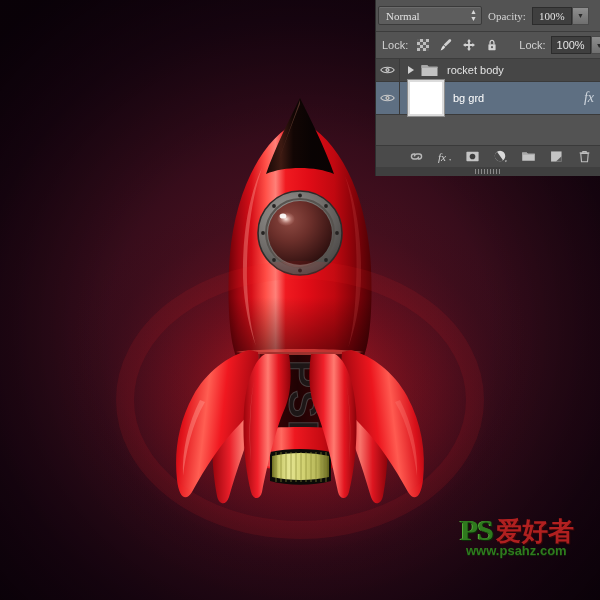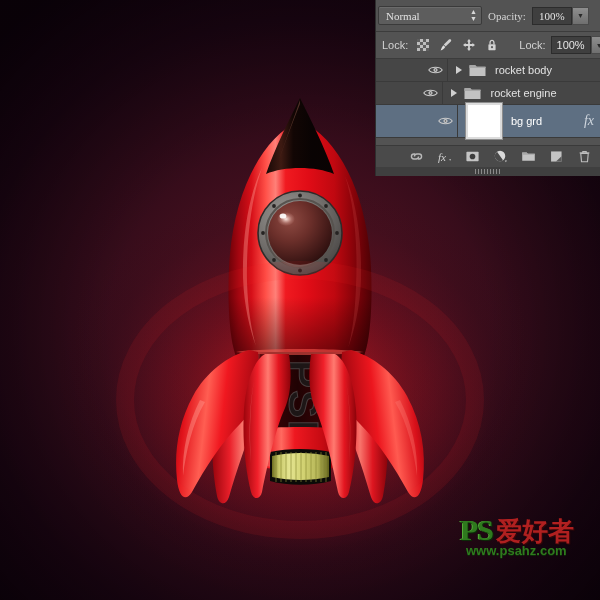--- a/index.html
+++ b/index.html
@@ -104,21 +104,21 @@
     padding: 0 4px 0 6px; gap: 0px;
     border-bottom: 1px solid #3c3c3c;
   }
   #lock-icons { display: flex; align-items: center; gap: 9px; margin-left: 8px; }
   .lockicon { width: 14px; height: 14px; display: block; }
 
   
   #layers-list { background: #464646; }
   .layer-row {
     height: 23px; display: flex; align-items: center;
-    border-bottom: 1px solid #3a3a3a; position: relative; justify-content: center;
+    border-bottom: 1px solid #3a3a3a; position: relative;
   }
   .layer-row.tall { height: 33px; }
   .layer-row.selected { background: #5e6f82; }
   .eye-cell {
     width: 24px; height: 100%; display: flex; align-items: center;
     justify-content: center; border-right: 1px solid #3a3a3a;
   }
   .eye { width: 15px; height: 10px; display: block; }
   .tri {
     width: 0; height: 0; margin-left: 8px;
@@ -476,35 +476,20 @@
           </svg>
         </span>
         <span class="tri"></span>
         <svg class="folder-ico" viewBox="0 0 17 14">
           <path d="M0.5 2.3 H6.3 L7.6 3.8 H16.5 V13 H0.5 Z" fill="#c2c2c2"></path>
           <path d="M0.5 2.3 H6.3 L7.6 3.8 H16.5 V5.1 H0.5 Z" fill="#a8a8a8"></path>
         </svg>
         <span class="layer-name">rocket body</span>
       </div>
 
-      <div class="layer-row">
-        <span class="eye-cell">
-          <svg class="eye" viewBox="0 0 15 10">
-            <path d="M0.8 5 C3 1.4 12 1.4 14.2 5 C12 8.6 3 8.6 0.8 5 Z" fill="none" stroke="#c9c9c9" stroke-width="1.1"></path>
-            <circle cx="7.5" cy="5" r="2.1" fill="#c9c9c9"></circle>
-            <circle cx="7.5" cy="5" r="0.8" fill="#4a4a4a"></circle>
-          </svg>
-        </span>
-        <span class="tri"></span>
-        <svg class="folder-ico" viewBox="0 0 17 14">
-          <path d="M0.5 2.3 H6.3 L7.6 3.8 H16.5 V13 H0.5 Z" fill="#c2c2c2"></path>
-          <path d="M0.5 2.3 H6.3 L7.6 3.8 H16.5 V5.1 H0.5 Z" fill="#a8a8a8"></path>
-        </svg>
-        <span class="layer-name">rocket engine</span>
-      </div>
 
       <div class="layer-row tall selected">
         <span class="eye-cell">
           <svg class="eye" viewBox="0 0 15 10">
             <path d="M0.8 5 C3 1.4 12 1.4 14.2 5 C12 8.6 3 8.6 0.8 5 Z" fill="none" stroke="#c9c9c9" stroke-width="1.1"></path>
             <circle cx="7.5" cy="5" r="2.1" fill="#c9c9c9"></circle>
             <circle cx="7.5" cy="5" r="0.8" fill="#4a4a4a"></circle>
           </svg>
         </span>
         <span class="thumb-white"></span>

